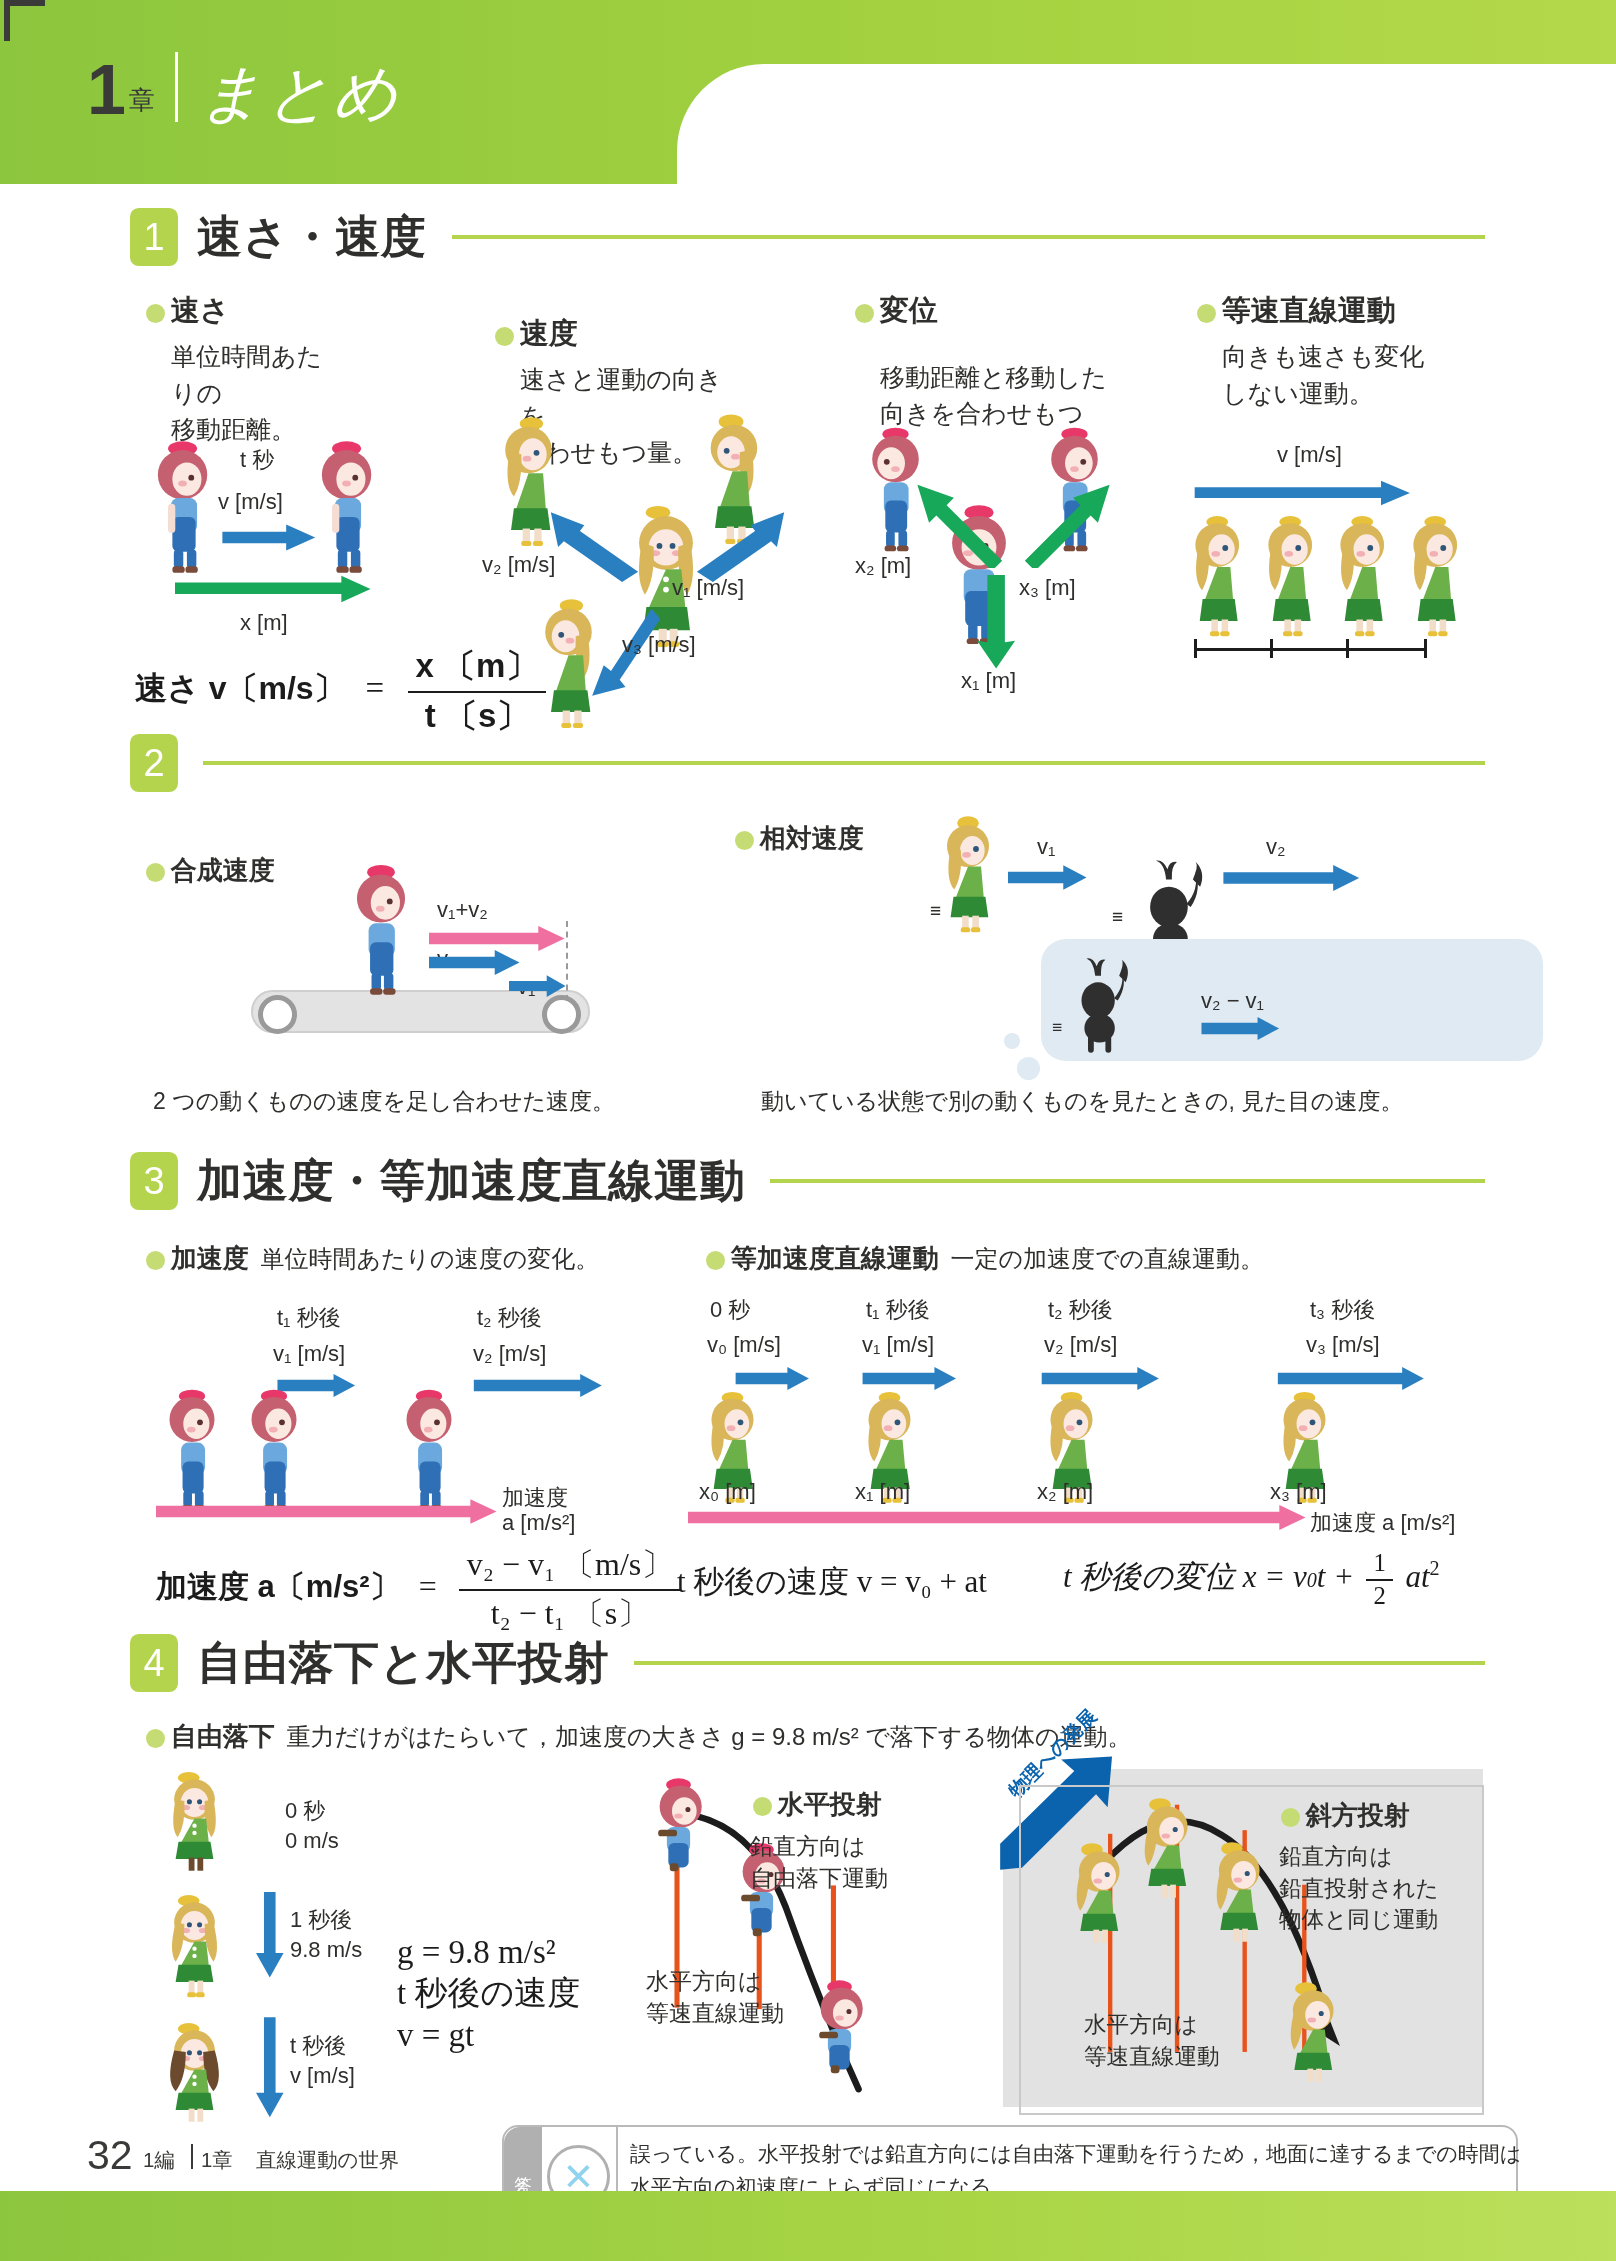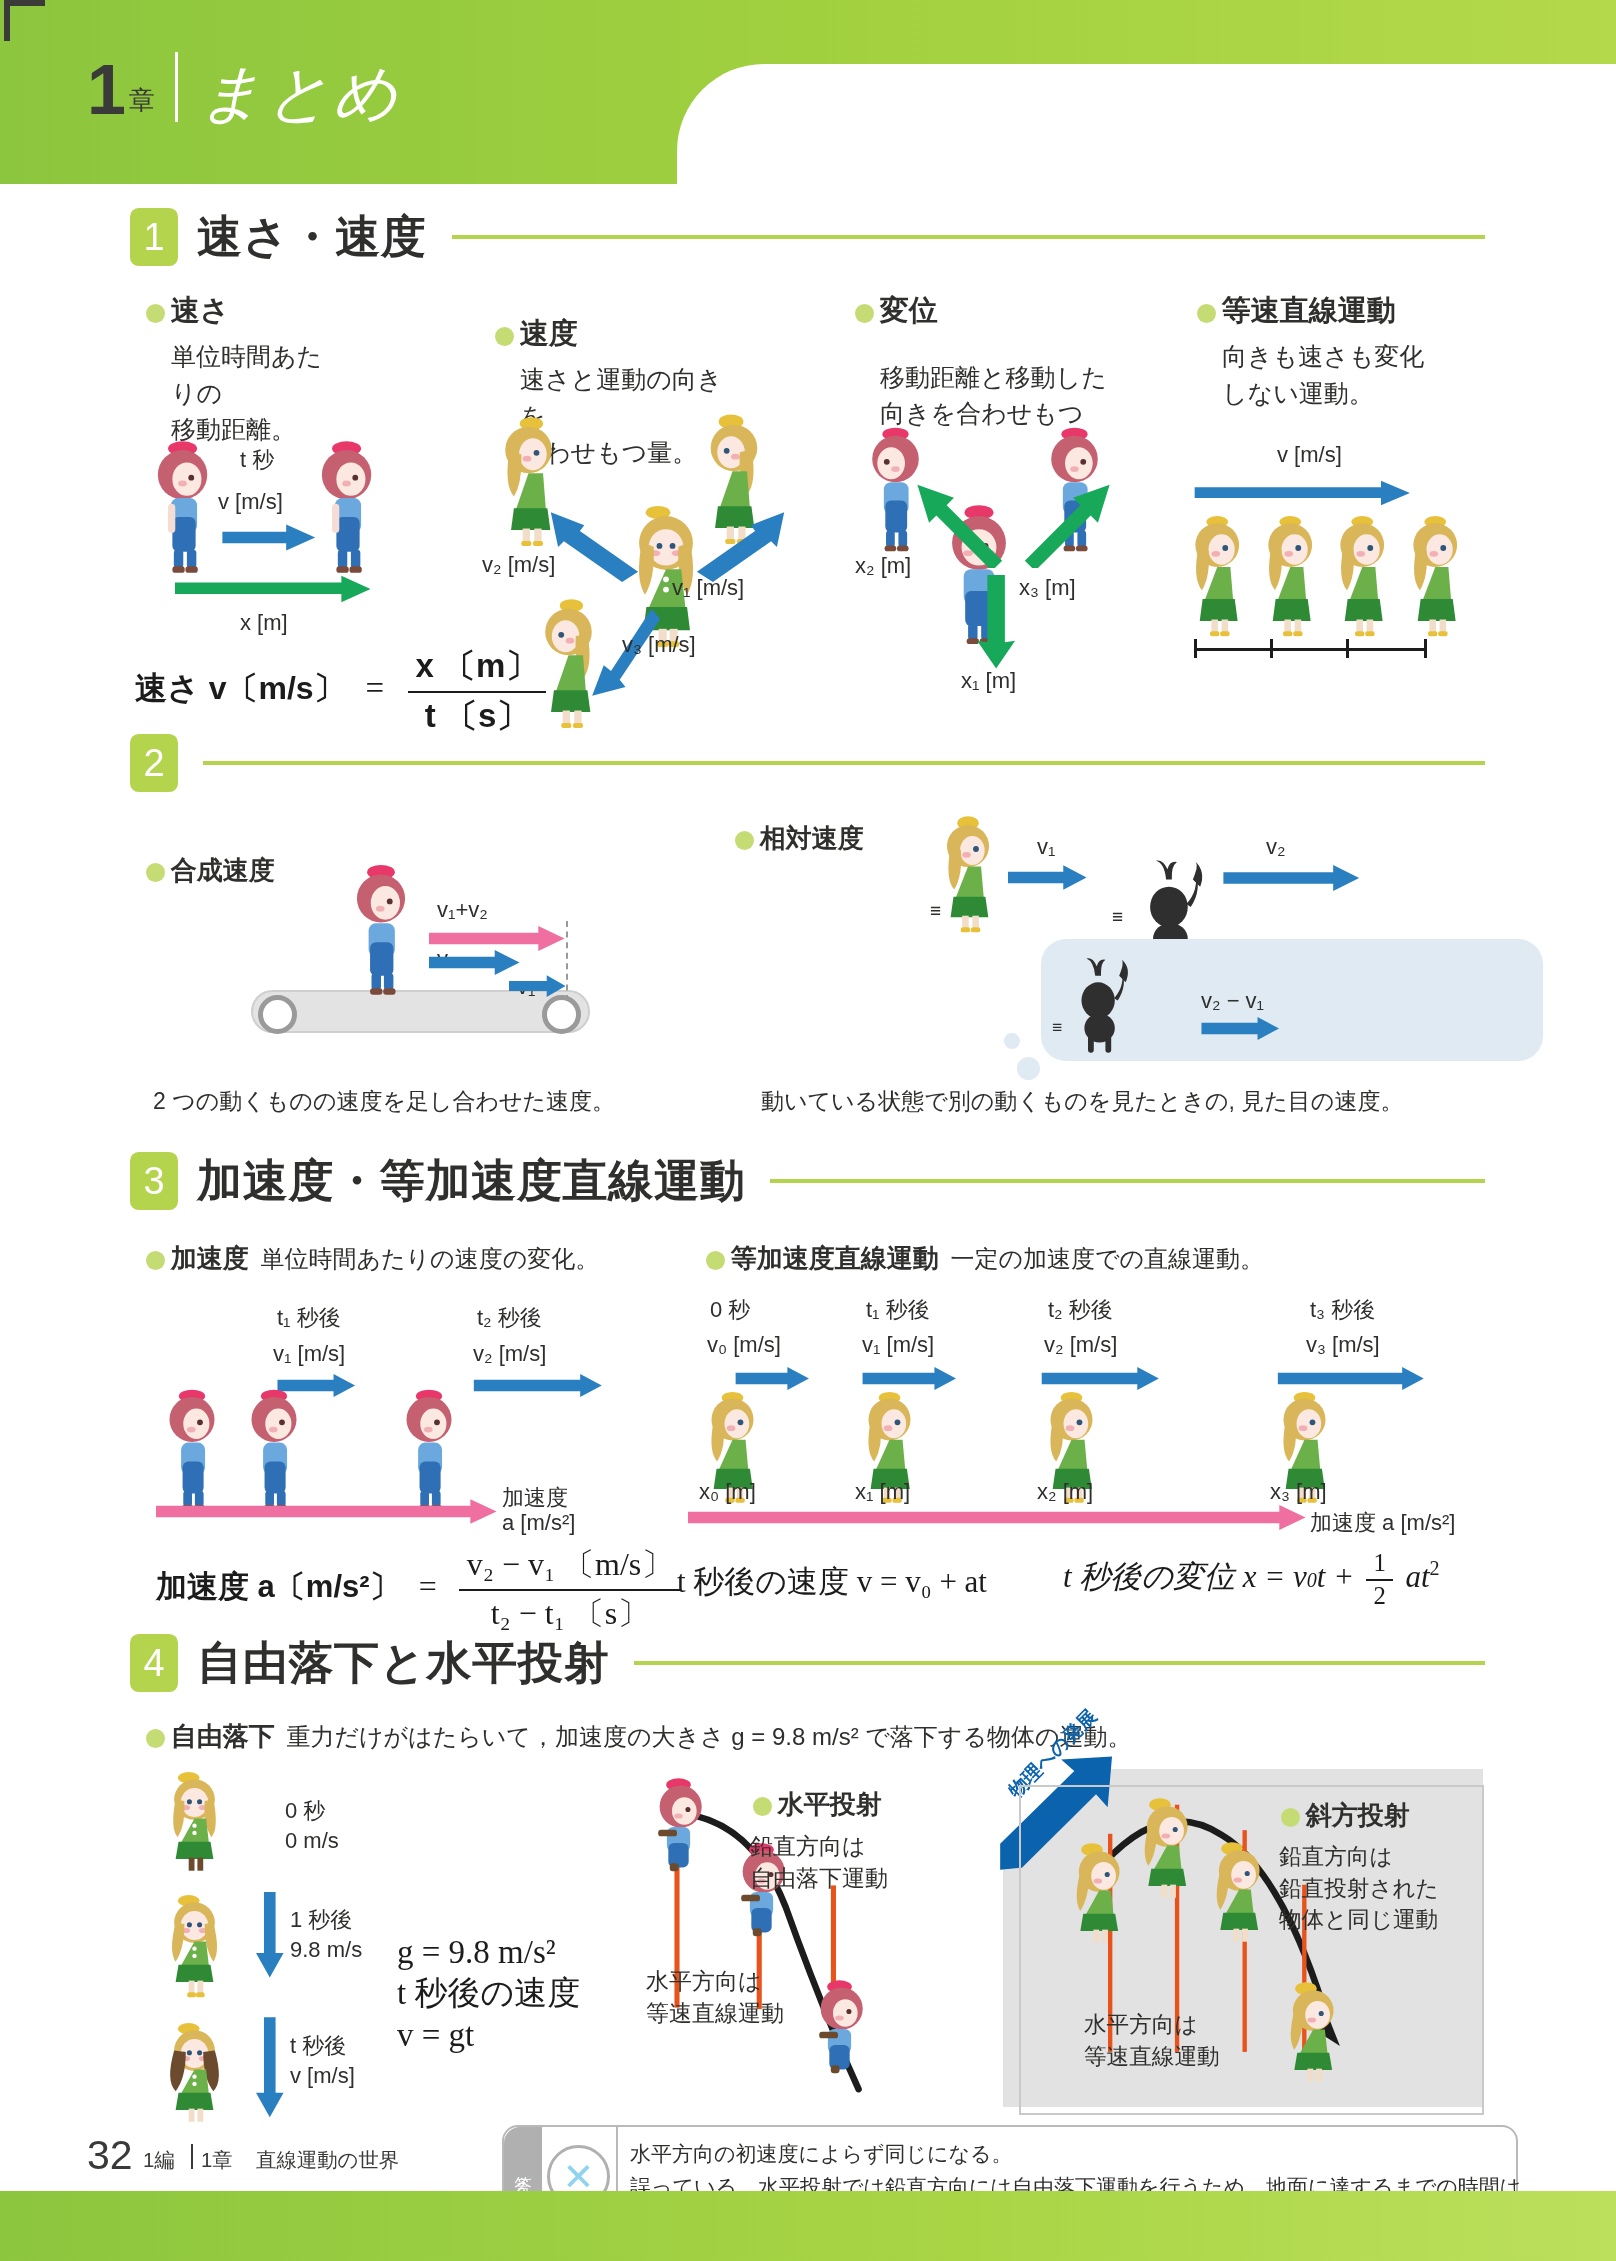--- a/index.html
+++ b/index.html
@@ -1018,19 +1018,19 @@
   <div class="pg-meta" style="left:201px;top:2146px;">1章</div>
   <div class="pg-meta" style="left:256px;top:2146px;">直線運動の世界</div>
 
   <div class="ans-box" style="left:502px;top:2125px;width:1012px;height:96px;"></div>
   <div class="ans-tab" style="left:504px;top:2127px;width:38px;height:93px;">
     <span>答え</span>
   </div>
   <div class="ans-circle" style="left:547px;top:2145px;">✕</div>
   <div class="ans-sep" style="left:616px;top:2127px;height:93px;"></div>
   <div class="ans-text" style="left:630px;top:2138px;">
+    <div>誤っている。水平投射では鉛直方向には自由落下運動を行うため，地面に達するまでの時間は</div>
     <div>水平方向の初速度によらず同じになる。</div>
-    <div>誤っている。水平投射では鉛直方向には自由落下運動を行うため，地面に達するまでの時間は</div>
   </div>
 
   <div class="footer-band"></div>
 </div>
 
 
 </body></html>

